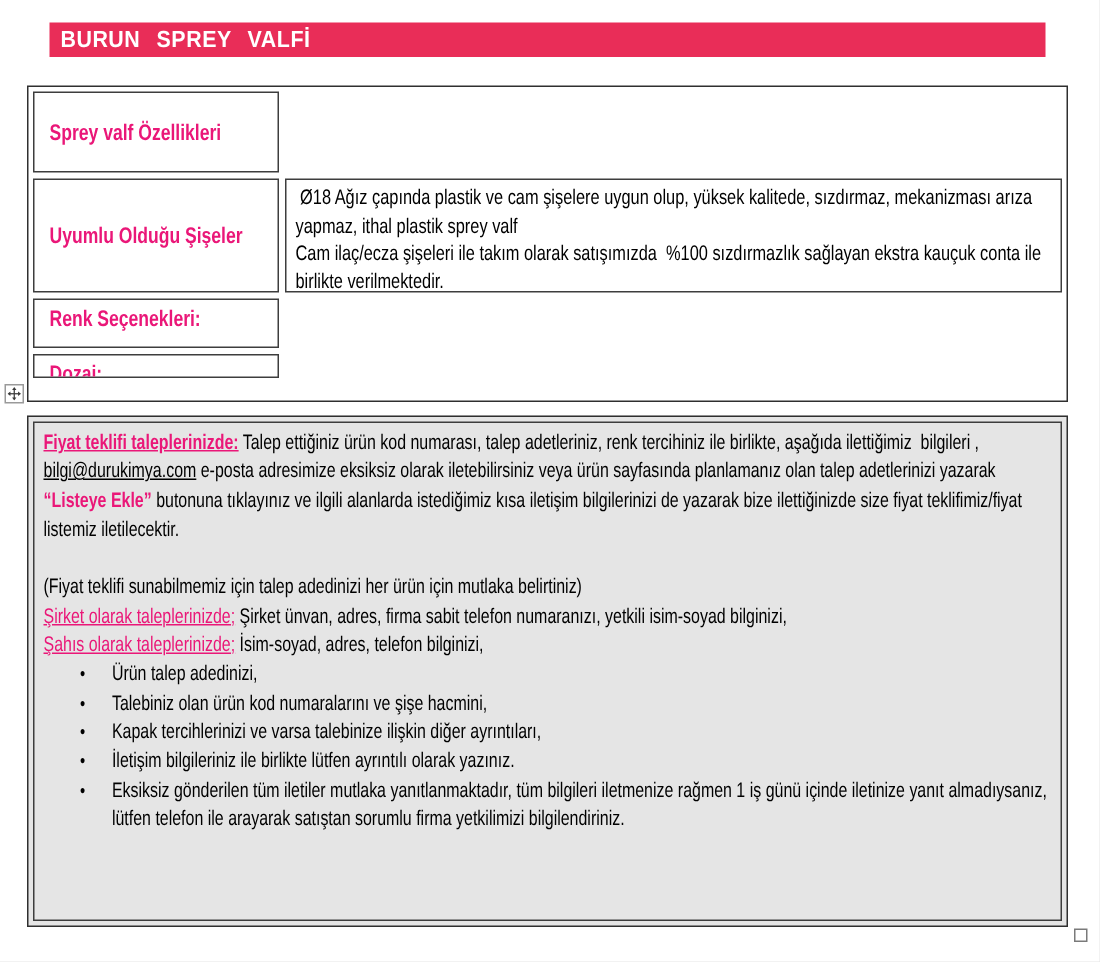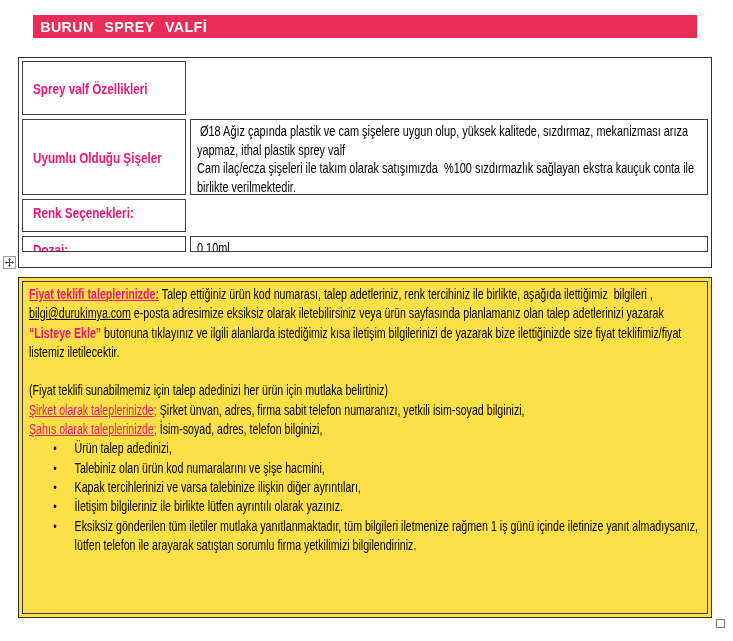--- a/index.html
+++ b/index.html
@@ -39,21 +39,21 @@
   .value-text{
     display:block;font-size:14px;line-height:19.3px;white-space:pre-wrap;
     width:128.2%;transform:scaleX(.78);transform-origin:0 0;
   }
   .r1{height:54px}.r2{height:76px}.r3{height:33px}.r4{height:16px}
   .r1 .value-cell{padding-top:6px}
   .r2 .value-cell .value-text{line-height:18.6px}
   
   .info-panel{
     position:absolute;left:18px;top:277px;width:694px;height:341px;
-    box-sizing:border-box;border:1px solid #2F2F2F;padding:3px;background:#fde047;
+    box-sizing:border-box;border:1px solid #2F2F2F;padding:3px;background:#e5e5e5;
   }
   .info-inner{
     width:100%;height:100%;box-sizing:border-box;border:1px solid #3D3D3D;
     padding:3px 4px 0 6px;overflow:hidden;
   }
   .cond-block{
     width:131.6%;transform:scaleX(.76);transform-origin:0 0;
     font-size:14px;line-height:19.3px;
   }
   .info-inner p{margin:0;white-space:pre-wrap;}
@@ -105,23 +105,20 @@
   <div class="spec-row r3 top-label">
     <div class="label-cell">
       <span class="label-text">Renk Seçenekleri:</span>
     </div>
   </div>
 
   <div class="spec-row r4 top-label">
     <div class="label-cell">
       <span class="label-text">Dozaj:</span>
     </div>
-    <div class="value-cell">
-      <span class="value-text">0,10ml.</span>
-    </div>
   </div>
 
 </div>
 
 <div class="move-handle">
   <span style="display:flex">
     <svg width="9" height="9" viewBox="0 0 12 12">
       <g fill="#3a3a3a">
         <rect x="5.45" y="2" width="1.1" height="8"></rect>
         <rect x="2" y="5.45" width="8" height="1.1"></rect>

